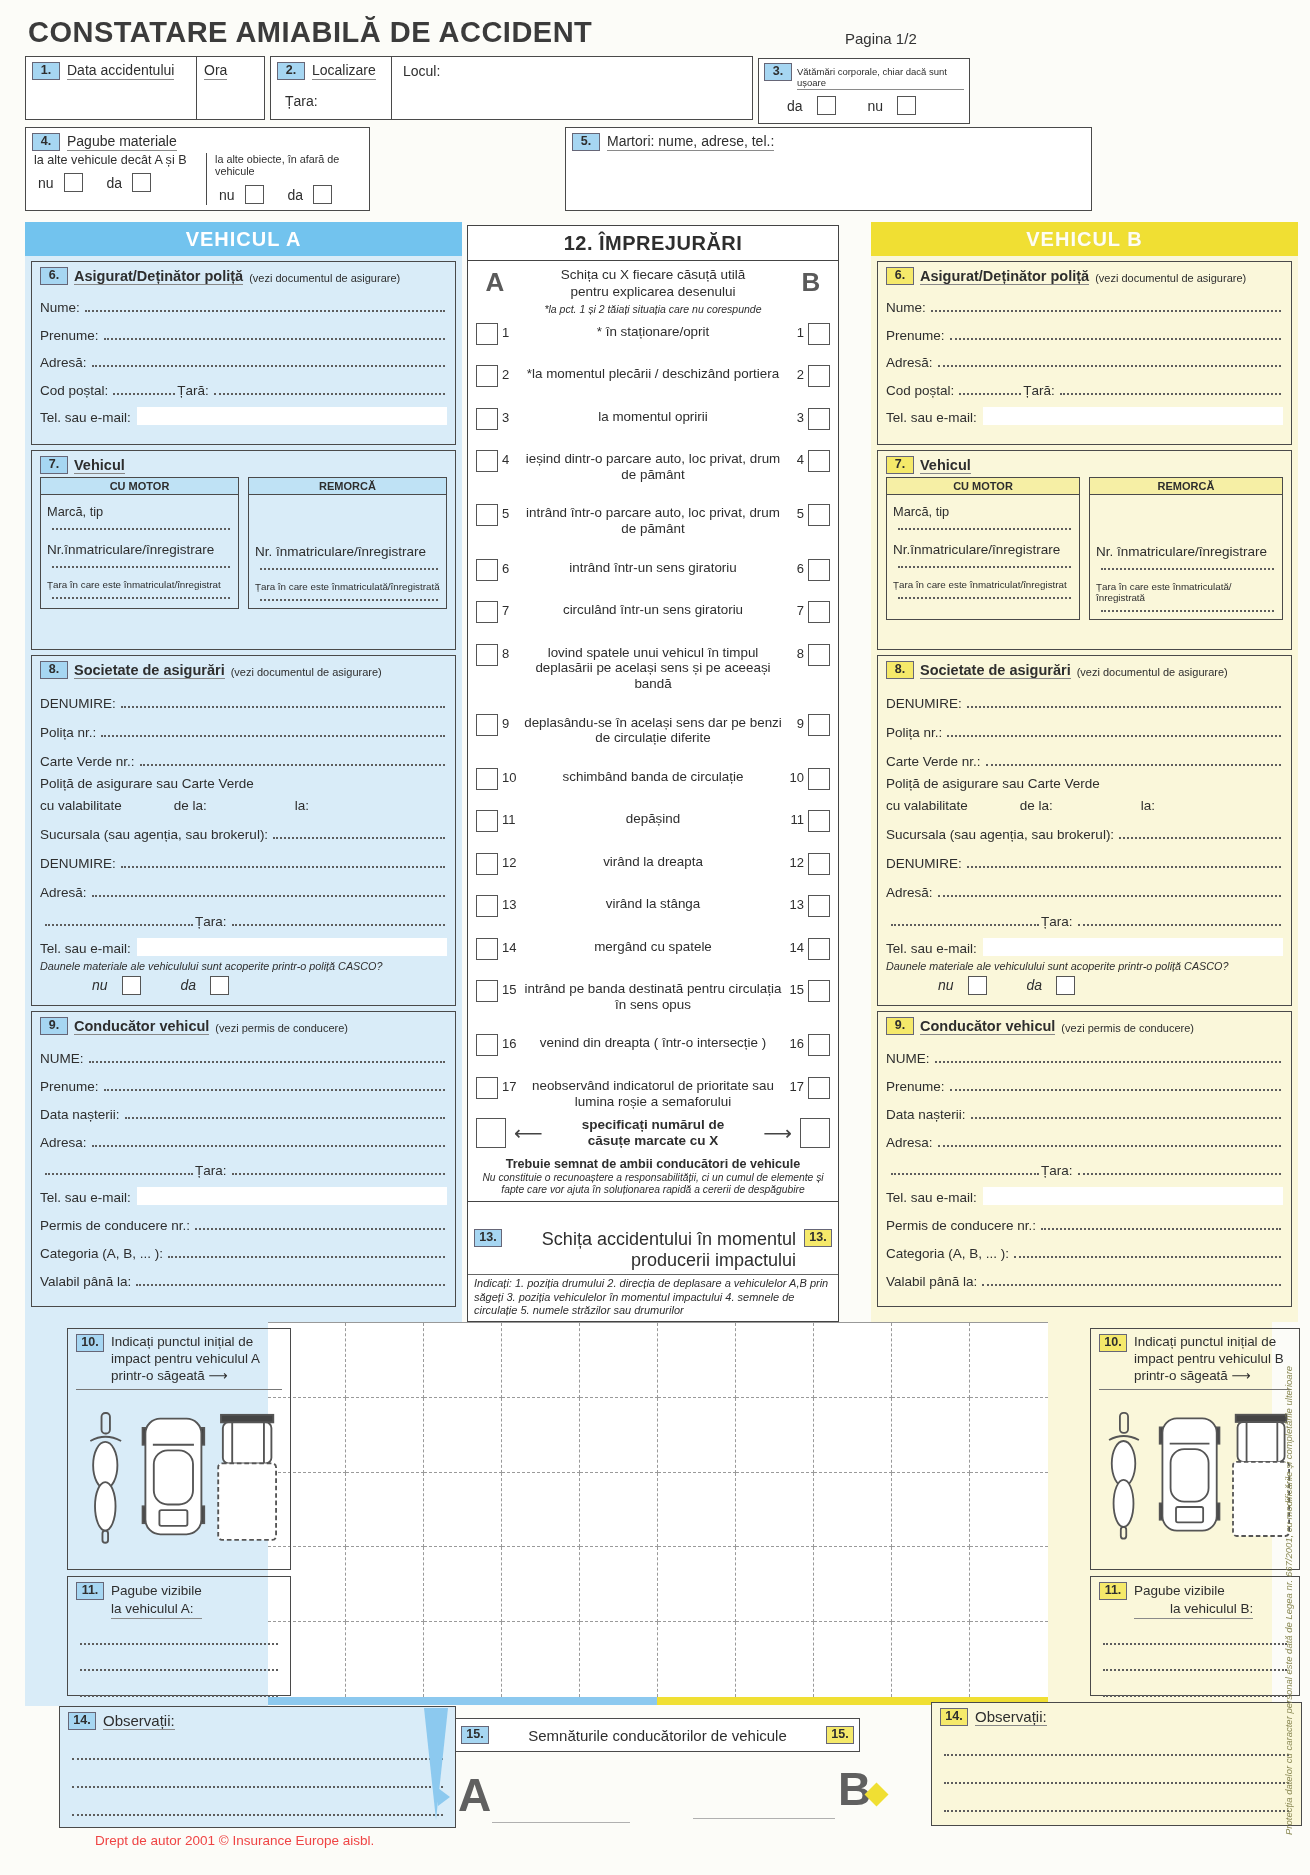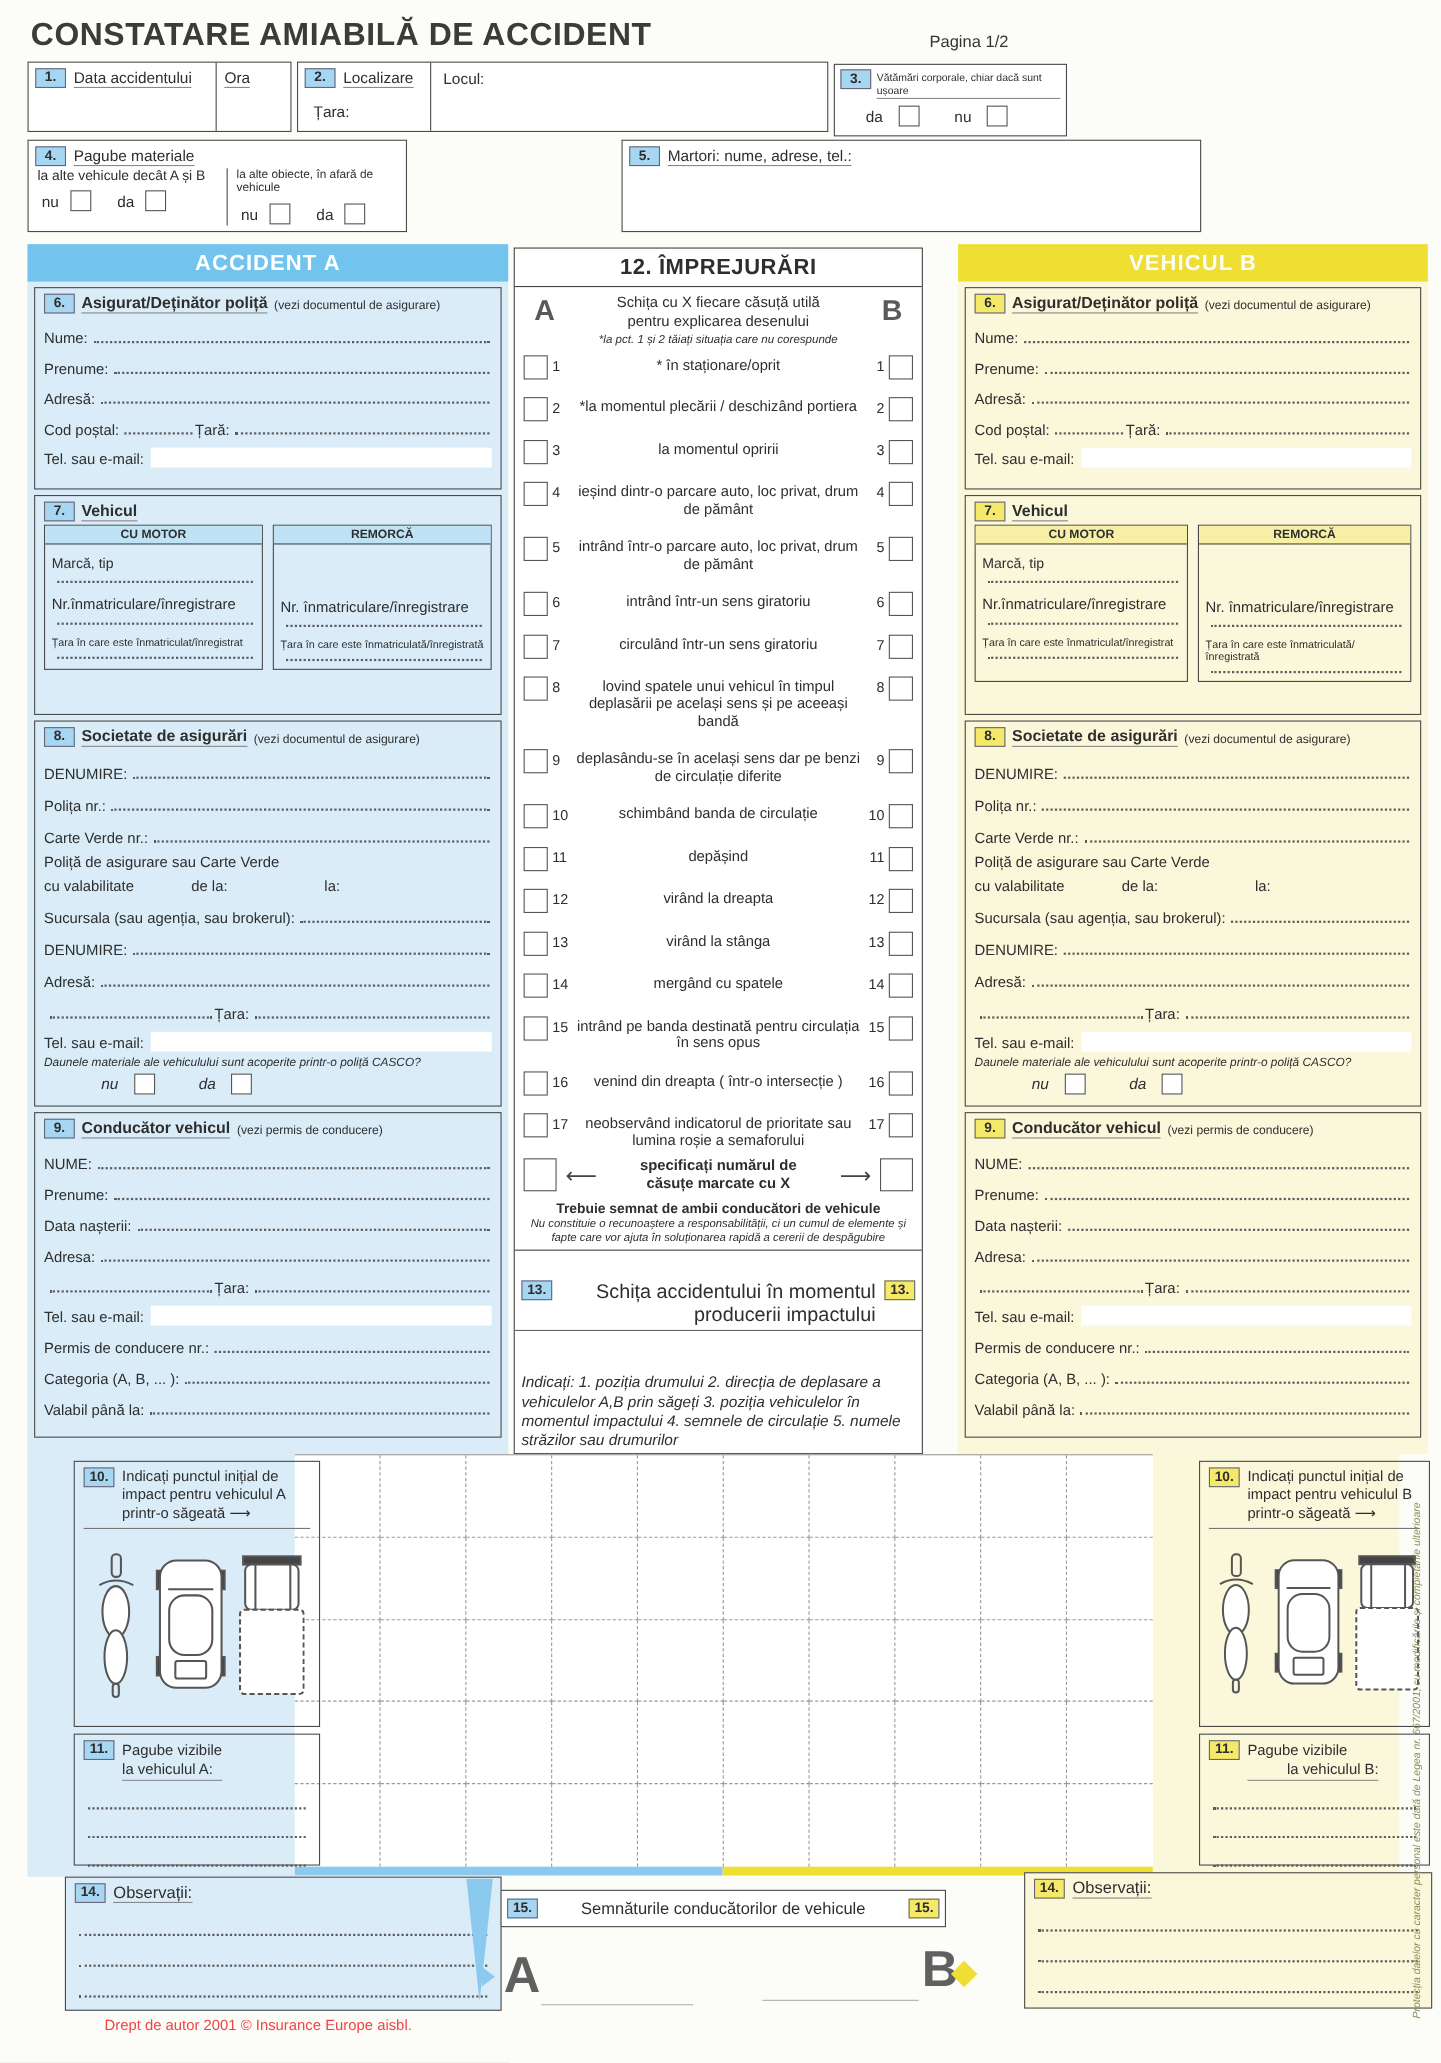--- a/index.html
+++ b/index.html
@@ -65,21 +65,21 @@
   .inumr{text-align:right;padding-right:4px;padding-left:0;}
   .ctext{flex:1;text-align:center;font-size:13.4px;line-height:1.18;padding:1px 2px;}
   .total-row{align-items:center;padding:2px 8px 6px 8px;display:flex;}
   .tarrow{font-size:20px;color:#444;padding:0 8px;}
   .ttext{flex:1;text-align:center;font-weight:bold;font-size:13.5px;line-height:1.2;}
   .must-sign{text-align:center;font-weight:bold;font-size:12.6px;padding:2px 4px 0 4px;}
   .disclaimer{text-align:center;font-size:10.3px;font-style:italic;line-height:1.2;padding:1px 10px 4px 10px;}
   .s13-head{display:flex;align-items:center;gap:8px;border-top:1.6px solid #444;
             border-bottom:1.2px solid #666;padding:3px 6px;}
   .s13-title{flex:1;font-size:18px;text-align:right;margin-top:24px;}
-  .s13-note{font-size:14px;font-style:italic;line-height:1.25;padding:2px 6px 3px 6px;margin-top:36px;}
+  .s13-note{font-size:11px;font-style:italic;line-height:1.25;padding:2px 6px 3px 6px;}
   
   #sketch-grid{display:grid;grid-template-columns:repeat(10,1fr);grid-template-rows:repeat(5,1fr);
                background:#fff;border-top:1px solid #999;box-sizing:border-box;}
   .gcell{border-right:1.6px dashed #9a9a9a;border-bottom:1.6px dashed #9a9a9a;}
   .lastc{border-right:none;}
   .lastr{border-bottom:none;}
   .band{position:absolute;height:8px;}
   
   .lowbox{border:1.6px solid #4a4a4a;box-sizing:border-box;padding:5px 8px;margin-left:34px;}
   .impact-head{display:flex;gap:7px;align-items:flex-start;font-size:13.4px;line-height:1.25;
@@ -172,21 +172,21 @@
 
   <div class="abs box" style="left:565px;top:127px;width:527px;height:84px;">
     <div class="tophead">
       <span class="badge badge-a">5.</span>
       <span class="ul">Martori: nume, adrese, tel.:</span>
     </div>
     <div class="abs" style="left:8px;right:8px;top:32px;height:44px;background:#fff;"></div>
   </div>
 
   <div id="col-a" class="abs vcol vcol-a" style="left:25px;top:222px;width:437px;height:1100px;">
-      <div class="vband vband-a">ACCIDENT A</div>
+      <div class="vband vband-a">VEHICUL A</div>
       <div class="sec" style="height: 184px;">
         <div class="sech">
           <span class="badge badge-a">6.</span>
           <span class="sect">Asigurat/Deținător poliță</span>
           <span class="secn">(vezi documentul de asigurare)</span>
         </div>
         <div class="fline">
           <span class="lbl">Nume:</span>
           <span class="dots"></span>
         </div>

